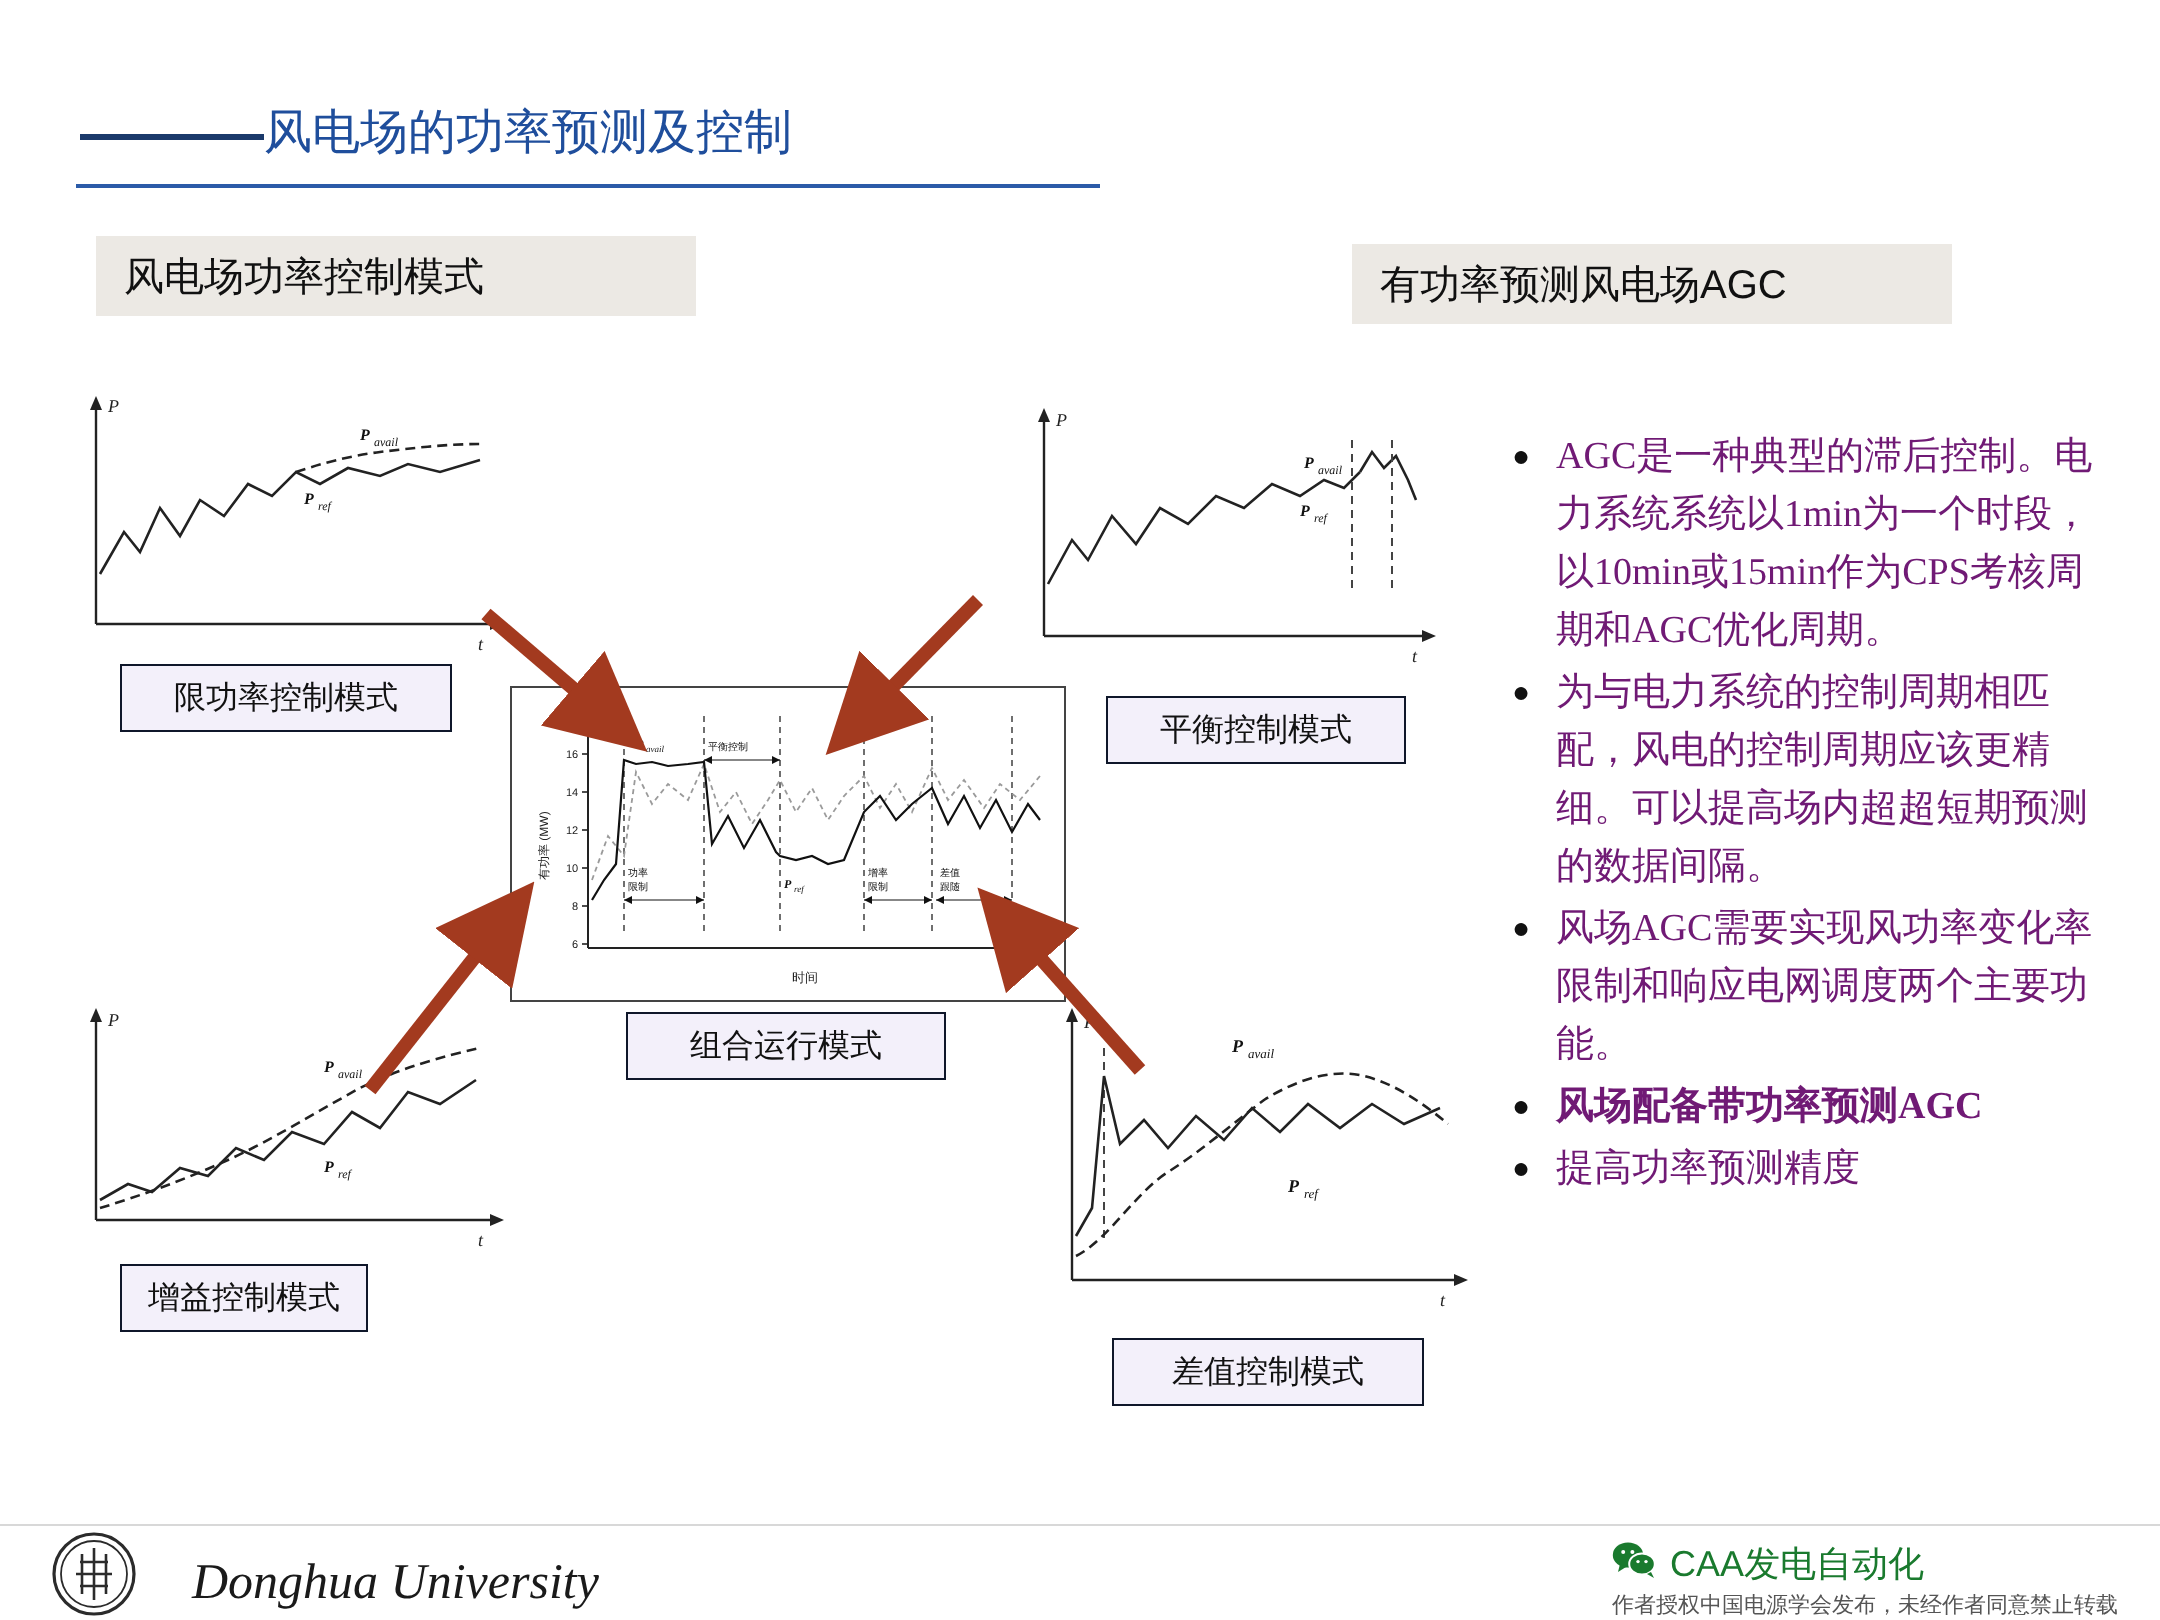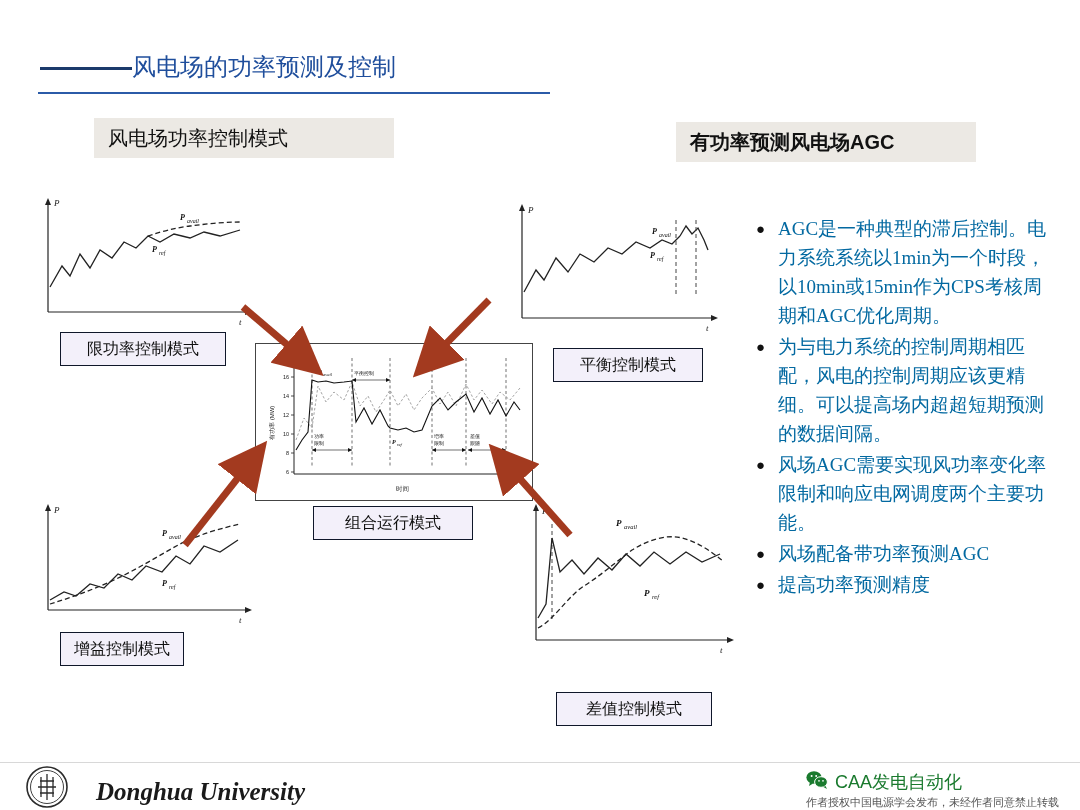--- a/index.html
+++ b/index.html
@@ -72,47 +72,46 @@
     align-items: center;
     padding: 0 14px;
     box-sizing: border-box;
     white-space: nowrap;
   }
   #label-left {
     left: 48px;
     top: 118px;
     width: 300px;
     height: 40px;
-    margin-left: 46px;
   }
   #label-right {
     left: 676px;
     top: 122px;
     width: 300px;
     height: 40px;
-    font-weight: bold;
+    font-weight: normal;
   }
 
   
   .caption {
     position: absolute;
     border: 1px solid #0f172a;
     background: #f3f0fa;
     color: #111111;
     font-size: 16px;
     display: flex;
     align-items: center;
     justify-content: center;
     box-sizing: border-box;
     white-space: nowrap;
   }
   #cap-limit   { left: 60px;  top: 332px; width: 166px; height: 34px; }
   #cap-gain    { left: 60px;  top: 632px; width: 124px; height: 34px; }
   #cap-balance { left: 553px; top: 348px; width: 150px; height: 34px; }
-  #cap-diff    { left: 556px; top: 692px; width: 156px; height: 34px; }
+  #cap-diff    { left: 556px; top: 669px; width: 156px; height: 34px; }
   #cap-combo   { left: 313px; top: 506px; width: 160px; height: 34px; }
 
   
   .mini {
     position: absolute;
   }
   #mini-tl { left: 34px;  top: 192px; width: 220px; height: 140px; }
   #mini-bl { left: 34px;  top: 500px; width: 220px; height: 130px; }
   #mini-tr { left: 510px; top: 200px; width: 210px; height: 140px; }
   #mini-br { left: 520px; top: 500px; width: 216px; height: 160px; }
@@ -151,24 +150,24 @@
   .bullet .dot {
     flex: 0 0 22px;
     font-size: 15px;
     line-height: 29px;
     color: #111;
     text-align: left;
   }
   .bullet .txt {
     font-size: 19px;
     line-height: 29px;
-    color: #0369a1;
+    color: #701a75;
     font-family: "Liberation Serif", serif;
   }
-  .bullet.bold .txt { font-weight: normal; }
+  .bullet.bold .txt { font-weight: bold; }
 
   
   .footer-rule {
     position: absolute;
     left: 0;
     top: 762px;
     width: 1080px;
     height: 0;
     border-top: 1px solid #d8d8d8;
   }
@@ -178,21 +177,21 @@
     top: 766px;
     width: 42px;
     height: 42px;
   }
   #univ-name {
     position: absolute;
     left: 96px;
     top: 778px;
     font-family: "Liberation Serif", serif;
     font-style: italic;
-    font-weight: bold;
+    font-weight: normal;
     font-size: 25px;
     color: #1a1a1a;
     white-space: nowrap;
   }
   #wechat {
     position: absolute;
     left: 806px;
     top: 770px;
     display: flex;
     gap: 7px;

